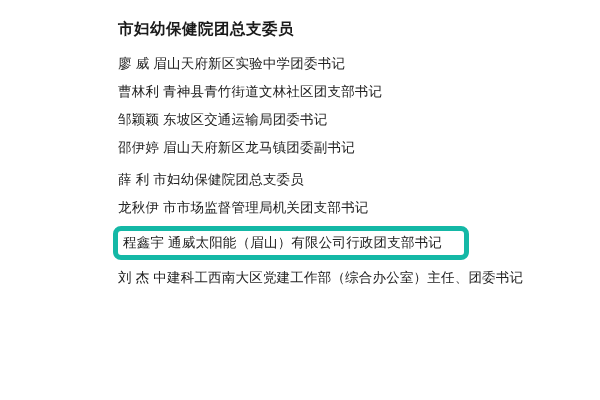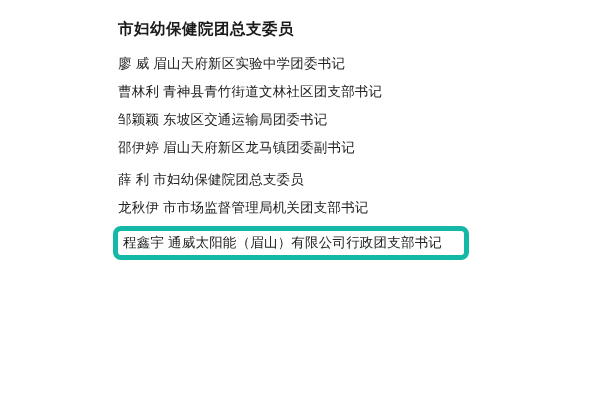--- a/index.html
+++ b/index.html
@@ -91,15 +91,19 @@
     <li class="entry">
       <span class="name">龙秋伊</span>
       <span class="role">市市场监督管理局机关团支部书记</span>
     </li>
     <div class="spacer-sm"></div>
     <li class="entry highlighted">
       <span class="name">程鑫宇</span>
       <span class="role">通威太阳能（眉山）有限公司行政团支部书记</span>
     </li>
     <div class="spacer-sm"></div>
+    <li class="entry">
+      <span class="name">刘  杰</span>
+      <span class="role">中建科工西南大区党建工作部（综合办公室）主任、团委书记</span>
+    </li>
   </ul>
 
 </div>
 
 </body></html>

